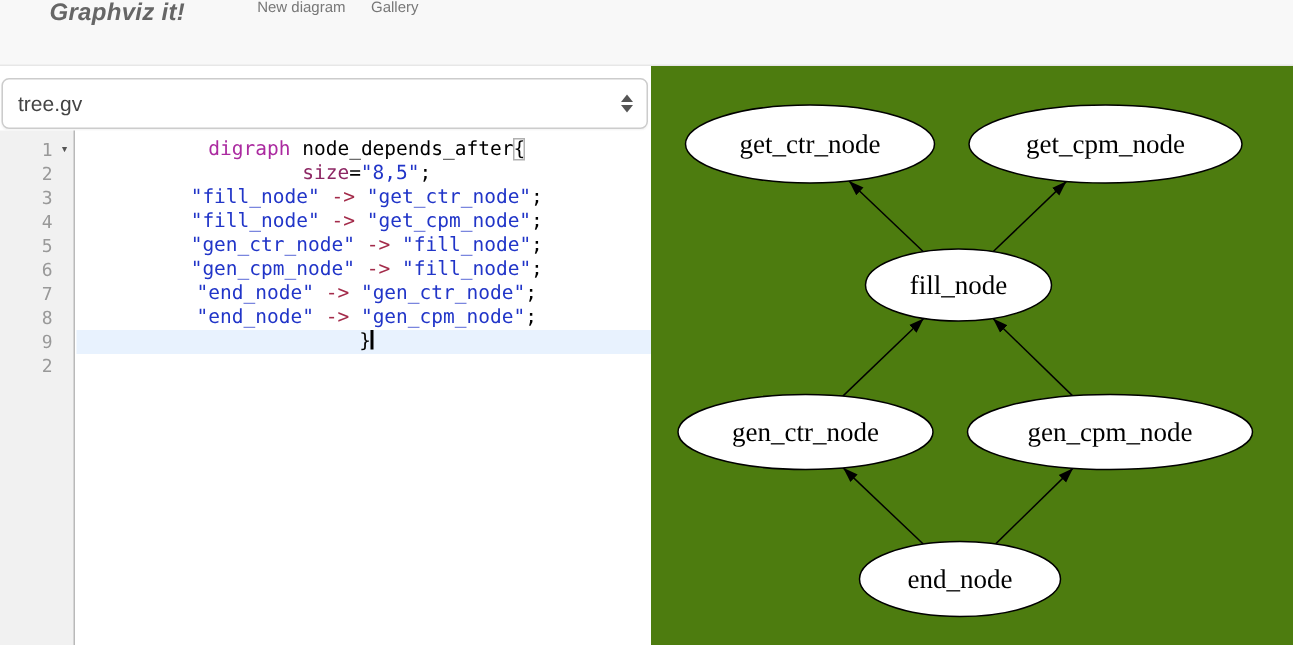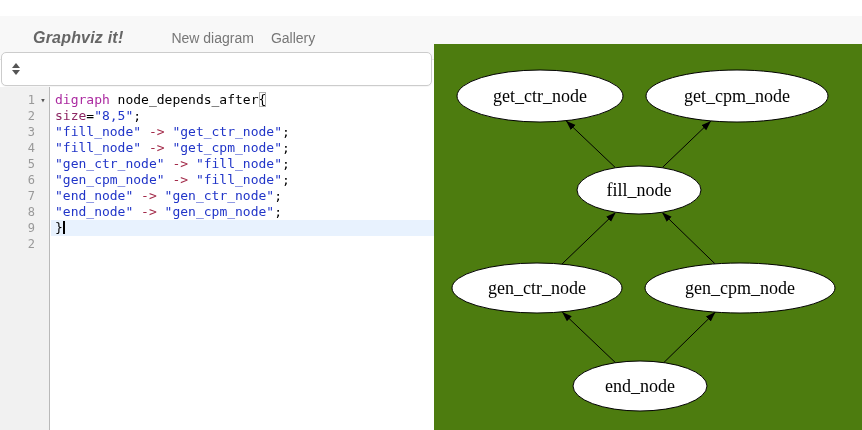--- a/index.html
+++ b/index.html
@@ -1,26 +1,26 @@
 <!DOCTYPE html>
 <html style="--kw: #ab2aa0; --attr: #8d2764; --str: #2135c8; --op: #a32b4a; --active_line: #e8f2fe; --navbar_bg: #f8f8f8; --navbar_border: #e7e7e7; --text_muted: #777777; --gutter_bg: #f1f1f1; --gutter_border: #b9b9b9; --gutter_text: #999999; --select_border: #cccccc; --node_stroke: #000000;"><head>
 <meta charset="utf-8">
 <style>
   * { margin:0; padding:0; box-sizing:border-box; }
   html,body { width:862px; height:430px; overflow:hidden; background:#fff;
               font-family:"Liberation Sans", sans-serif; }
   .stage { position:relative; width:862px; height:430px; background:#fff; }
 
   
-  .navbar { position:absolute; left:0; top:16px; width:862px; height:44px;
+  .navbar { position:absolute; left:0; top:0; width:862px; height:44px;
             background:var(--navbar_bg); border-bottom:1px solid var(--navbar_border);
-            display:flex; align-items:center; }
+            display:flex; }
   .brand { margin-left:33px; font-size:16px; font-weight:bold; font-style:italic;
            color:#666; text-decoration:none; letter-spacing:.2px; cursor:pointer; }
-  .nav-link { font-size:14px; color:var(--text_muted); text-decoration:none; cursor:pointer; }
+  .nav-link { font-size:10px; color:var(--text_muted); text-decoration:none; cursor:pointer; }
   .nav-link.first { margin-left:48px; }
   .nav-link.second { margin-left:17px; }
 
   
   .file-select { position:absolute; left:1px; top:52px; width:431px; height:34px;
                  background:#fff; border:1px solid var(--select_border); border-radius:5px;
                  display:flex; align-items:center; padding:0 9px 0 10px;
                  font-size:14px; color:#444; cursor:pointer;
                  box-shadow:0 1px 1px rgba(0,0,0,0.04); }
   .file-select .val { flex:1; }
@@ -35,21 +35,21 @@
             background:#fff; font-family:"DejaVu Sans Mono", monospace; font-size:13px; }
   .gutter { position:absolute; left:0; top:0; width:50px; height:343px;
             background:var(--gutter_bg); border-right:1px solid var(--gutter_border);
             padding-top:5px; }
   .gutter-cell { height:16px; line-height:16px; display:flex; align-items:center; }
   .gutter-num { flex:1; text-align:right; font-size:12px; color:var(--gutter_text);
                 padding-right:2px; }
   .fold-slot { width:12px; font-size:9px; color:#555; text-align:center; cursor:pointer; }
   .code { position:absolute; left:51px; top:0; width:383px; height:343px; padding-top:5px;
           cursor:text; }
-  .ed-line { height:16px; line-height:16px; padding-left:4px; white-space:pre; color:#000; }
+  .ed-line { height:16px; line-height:16px; padding-left:4px; white-space:pre; color:#000;text-align:center; }
   .ed-line.active { background:var(--active_line); }
   .tok-kw   { color:var(--kw); }
   .tok-attr { color:var(--attr); }
   .tok-str  { color:var(--str); }
   .tok-op   { color:var(--op); }
   .tok-plain{ color:#000; }
   .bracket-match { outline:1px solid #b0b0b0; outline-offset:-1px; }
   .cursor { display:inline-block; width:2px; height:13px; background:#000;
             vertical-align:-2px; }
 
@@ -67,20 +67,21 @@
 
 <div class="stage">
 
   <nav class="navbar">
     <a class="brand">Graphviz it!</a>
     <a class="nav-link first">New diagram</a>
     <a class="nav-link second">Gallery</a>
   </nav>
 
   <div class="file-select">
+    <span class="val">tree.gv</span>
     <span class="sel-arrows">
       <i class="tri-up"></i>
       <i class="tri-down"></i>
     </span>
   </div>
 
   <div class="editor">
     <div class="gutter" id="gutter">
         <div class="gutter-cell">
           <span class="gutter-num">1</span>

